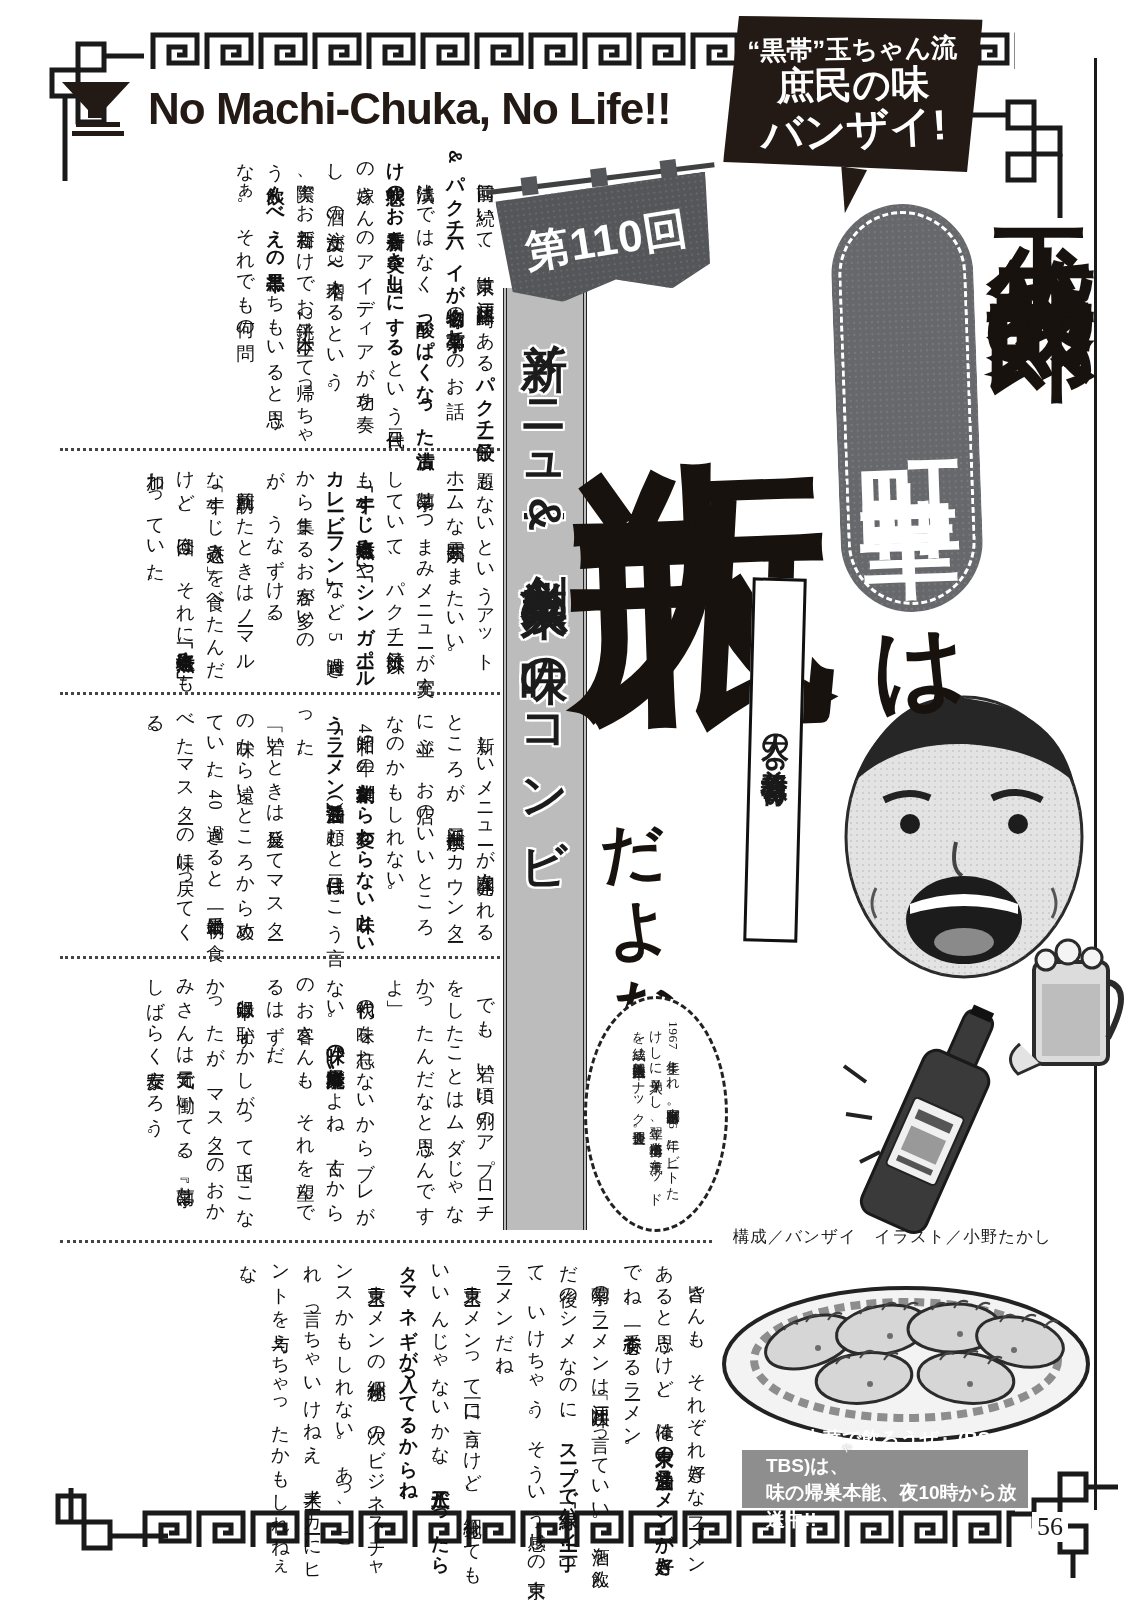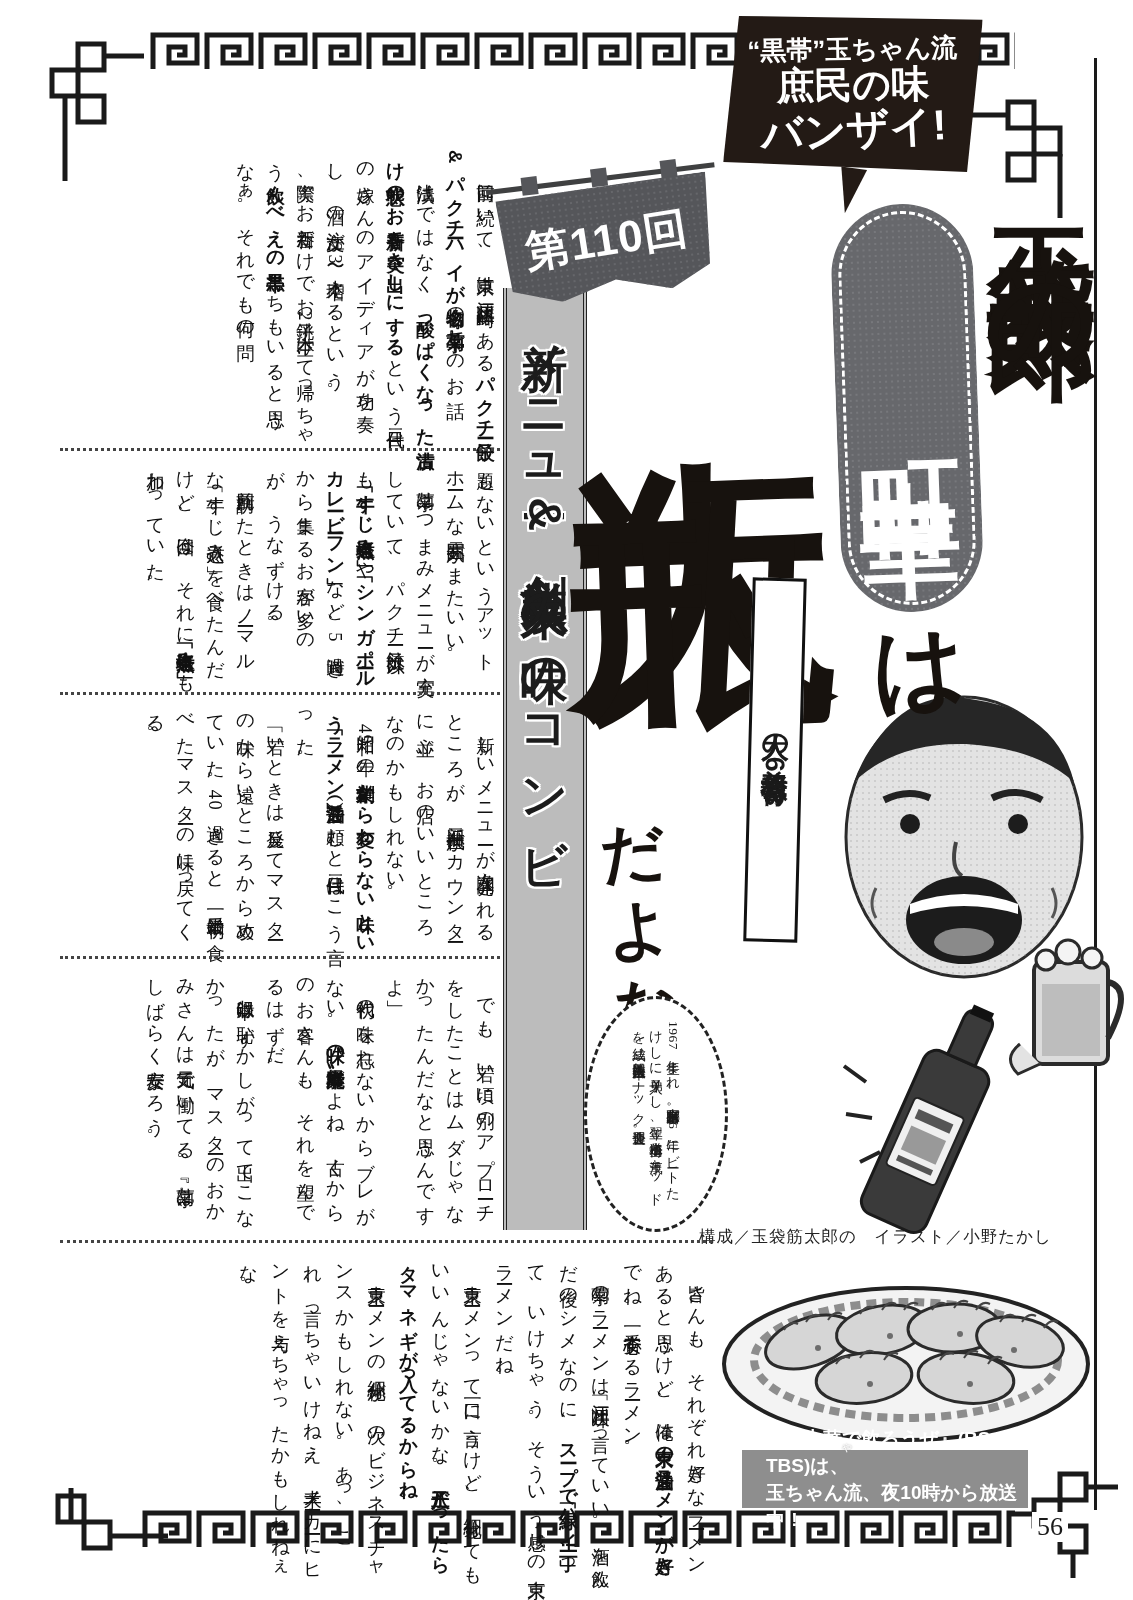--- a/index.html
+++ b/index.html
@@ -133,20 +133,29 @@
   </svg>
   <svg class="band" style="left:1008px;top:1462px;" width="120" height="120">
     <g fill="none" stroke="#1a1a1a" stroke-width="5">
       <rect x="52" y="12" width="26" height="26"></rect>
         <rect x="26" y="38" width="26" height="26"></rect>
         <rect x="52" y="64" width="26" height="26"></rect>
       <path d="M26 52 H0 M65 90 V116 M78 25 H110"></path>
     </g>
   </svg>
 
+  <div class="logo-row">
+    <svg width="76" height="58" viewBox="0 0 76 58">
+      <path d="M4 2 H72 L46 30 H30 Z" fill="#231a15"></path>
+      <rect x="30" y="30" width="16" height="8" fill="#231a15"></rect>
+      <rect x="18" y="42" width="44" height="5" fill="#231a15"></rect>
+      <rect x="14" y="51" width="52" height="5" fill="#231a15"></rect>
+    </svg>
+    <span class="logo-text">No Machi-Chuka, No Life!!</span>
+  </div>
 
   <div class="bubble">
     <div class="l1">“黒帯”玉ちゃん流</div>
     <div class="l2">庶民の味</div>
     <div class="l3">バンザイ!</div>
   </div>
   <div class="bubble-tail"></div>
 
   <div class="noren">
     <div class="pole"></div>
@@ -215,21 +224,21 @@
       <rect x="104" y="480" width="38" height="26" fill="#999"></rect>
       <rect x="104" y="512" width="38" height="6" fill="#555"></rect>
     </g>
     <path d="M60 430 l-22 -16 M66 466 l-26 -4 M74 500 l-20 10" stroke="#222" stroke-width="4"></path>
   </svg>
 
   <div class="profile-bubble">
     <span>1967年生まれ。東京都新宿区出身。86年にビートたけしに弟子入りし、翌年、水道橋博士と浅草キッドを結成。一般社団法人全日本スナック連盟会長。</span>
   </div>
 
-  <div class="credits">構成／玉袋筋太郎の　イラスト／小野たかし</div>
+  <div class="credits">構成／バンザイ　イラスト／小野たかし</div>
 
   <div class="article" style="left:60px;top:150px;width:440px;height:292px;">
     <p class="ind"><span>前回に続いて、東京は江戸川区篠崎にある</span><b>パクチー餃子&amp;パクチーハイが名物</b><span>の</span><b>『菊亭』</b><span>でのお話。</span></p>
     <p class="ind"><span>浅漬けではなく、</span><b>酸っぱくなった古漬け状態のお新香を突き出しにする</b><span>という二代目の嫁さんのアイディアが功を奏し、酒の注文が2〜3本増えるという。</span></p>
     <p class="ind"><span>実際、お新香だけでお銚子2本空けて帰っちゃう</span><b>飲んべえの黒帯</b><span>たちもいると思うなぁ。それでも何の問</span></p>
   </div>
   <div class="dots" style="left:60px;top:448px;width:440px;"></div>
 
   <div class="article" style="left:60px;top:458px;width:440px;height:226px;">
     <p><span>題もないというアットホームな雰囲気がまたいい。</span></p>
@@ -283,19 +292,19 @@
         <circle cx="176" cy="80" r="3"></circle>
         <circle cx="246" cy="78" r="3"></circle>
       <circle cx="300" cy="94" r="3"></circle>
         <circle cx="156" cy="128" r="3"></circle>
         <circle cx="256" cy="128" r="3"></circle>
     </g>
   </svg>
 
   <div class="tv-box">
     <div>『町中華で飲ろうぜ』(BS-TBS)は、</div>
-    <div>玉ちゃん流、夜10時から放送中!!</div>
+    <div>味の帰巣本能、夜10時から放送中!!</div>
   </div>
   <span class="tv-furigana">や</span>
 
   <span class="page-number">56</span>
 
 </div>
 
 </body></html>

